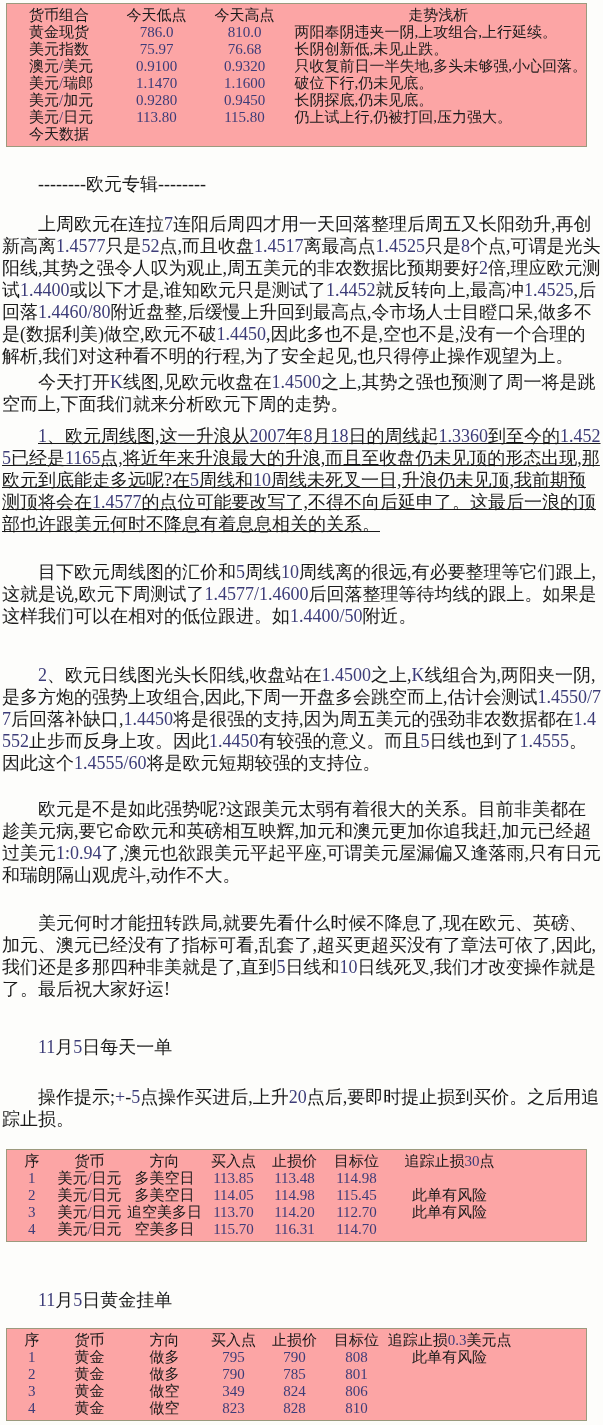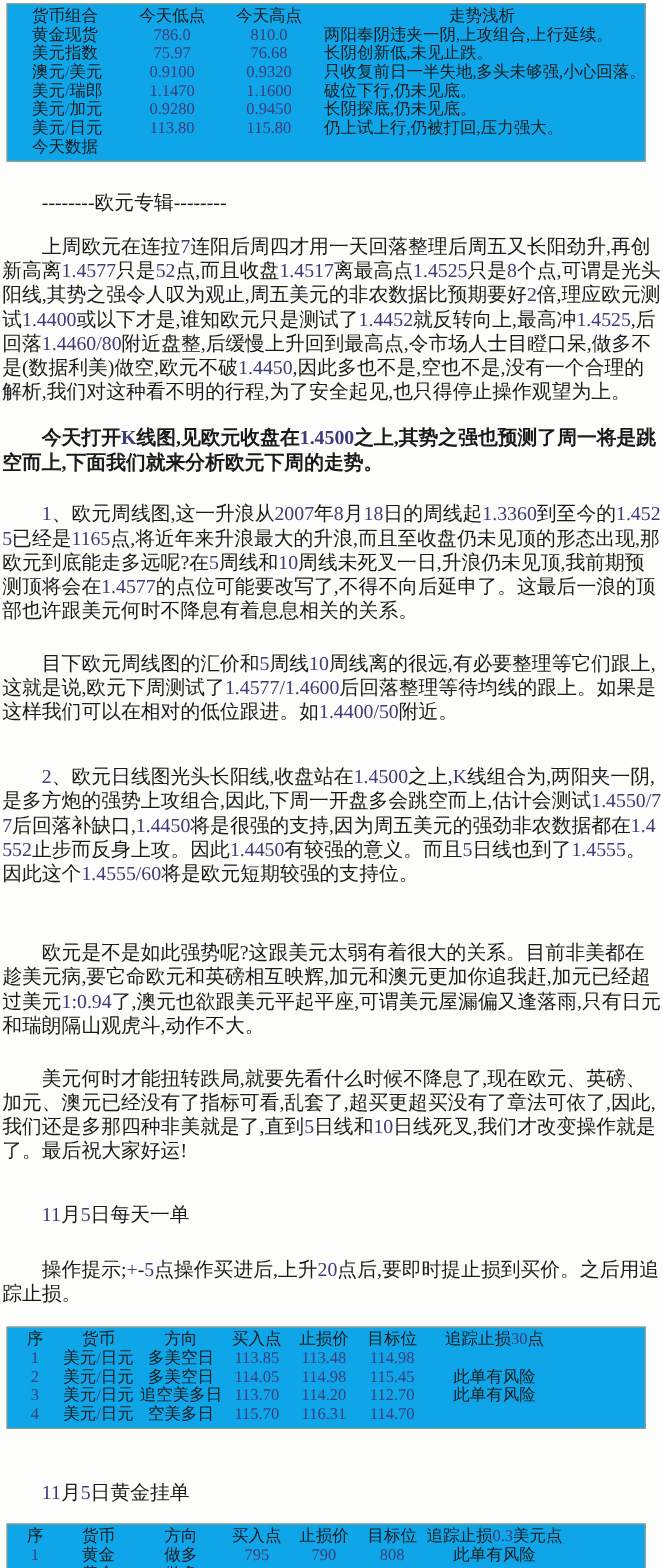--- a/index.html
+++ b/index.html
@@ -13,21 +13,21 @@
   }
   
   .num{color:#3c3c78;font-family:"Liberation Serif",serif;}
 
   
   table.tbl{
     width:580px;
     margin-left:4px;
     border-collapse:collapse;
     border:1px solid #9c9a7e;
-    background:#0ea5e9;
+    background:#fca5a5;
     table-layout:fixed;
     font-size:15px;
   }
   table.tbl td,table.tbl th{
     padding:0;
     font-weight:normal;
     white-space:nowrap;
     line-height:17px;
     overflow:visible;
   }
@@ -46,25 +46,25 @@
   
   .para{
     font-size:18px;
     line-height:22px;
     margin:0;
     text-indent:2em;
     word-break:break-all;
   }
   .sec-title{margin-top:26px;}
   .p1{margin-top:18px;}
-  .p2{margin-top:20px;font-weight:bold;}
-  .p3{margin-top:25px;}
+  .p2{margin-top:4px;}
+  .p3{margin-top:10px;text-decoration:underline;}
   .p4{margin-top:26px;}
   .p5{margin-top:37px;}
-  .p6{margin-top:50px;}
+  .p6{margin-top:24px;}
   .p7{margin-top:26px;}
   .daily-title{margin-top:36px;}
   .tip{margin-top:28px;}
   .tbl-daily{margin-top:19px;}
   .gold-title{margin-top:47px;}
   .tbl-gold{margin-top:17px;}
   .disclaimer{margin-top:19px;}
 </style>
 </head>
 <body>

